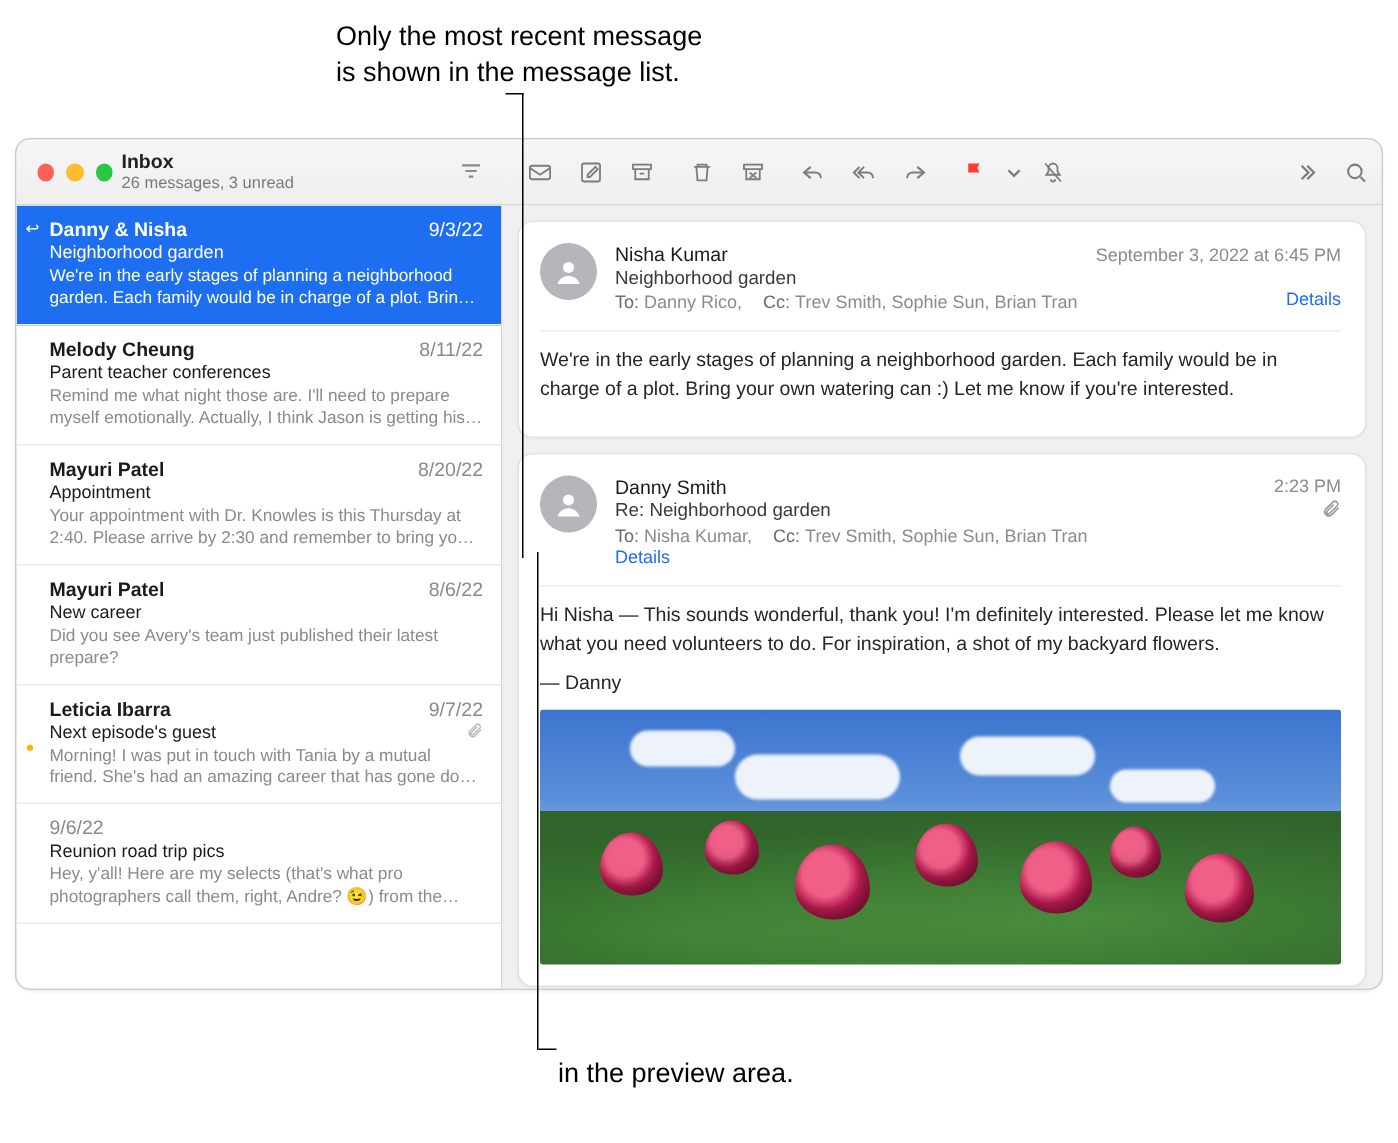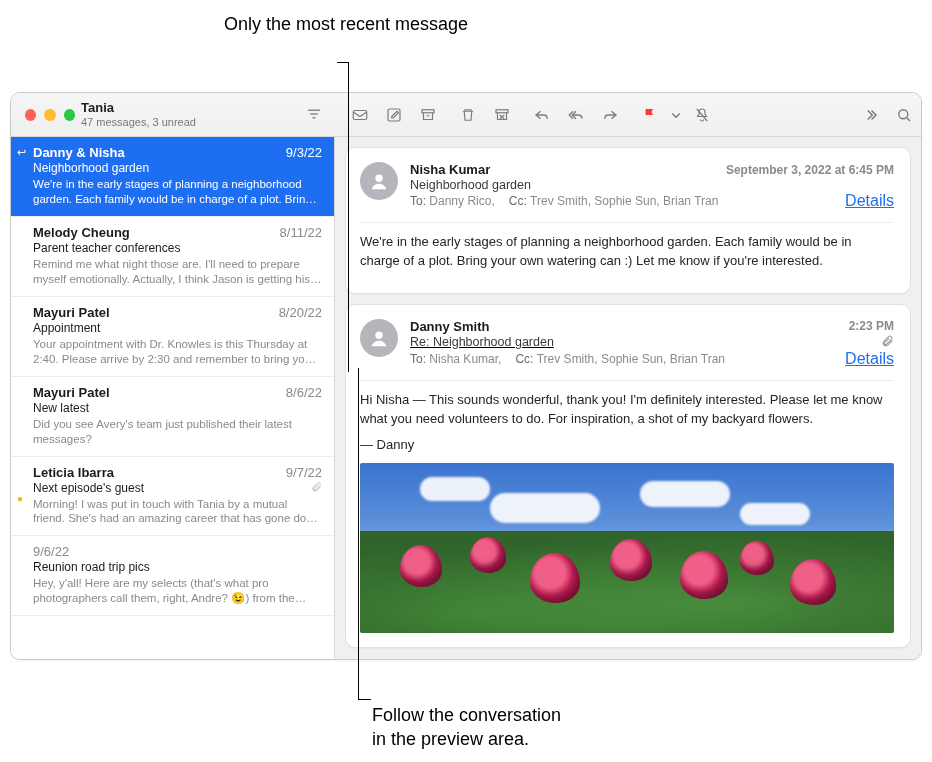--- a/index.html
+++ b/index.html
@@ -126,26 +126,26 @@
     background:#fff; border-radius:10px; border:1px solid #e2e2e4;
     margin-bottom:10px; padding: 14px 16px 14px 14px;
     box-shadow: 0 1px 1px rgba(0,0,0,.03);
   }
   .chead { display:flex; gap:12px; }
   .avatar {
     width:38px;height:38px;border-radius:50%;background:#b5b5bb;
     flex-shrink:0; display:flex;align-items:center;justify-content:center;color:#fff;
   }
   .meta { flex:1; min-width:0;}
-  .meta .sender { font-size:13px; font-weight:700; color:#1b1b1d; display:flex; align-items:center;}
+  .meta .sender { font-size:13px; font-weight:400; color:#1b1b1d; display:flex; align-items:center;}
   .meta .when { font-size:12px; color:#8b8b8f; white-space:nowrap; margin-left:auto;}
   .meta .subject { font-size:12.5px; color:#3a3a3c; margin-top:1px;}
   .meta .addr { font-size:12px; color:#8b8b8f; margin-top:2px; display:flex; gap:14px; flex-wrap:wrap;}
   .meta .addr b{ color:#6b6b6f; font-weight:400;}
-  .details { color:#1e6ef2; font-size:16px; text-align:right;text-decoration:underline;}
+  .details { color:#1e6ef2; font-size:12px; text-align:right;}
   .attach { color:#9a9a9e; font-size:12px;}
   .cbody {
     margin-top:12px; font-size:13px; color:#252527; line-height:1.45;
     padding-top:10px; border-top:1px solid #ededef;
   }
   .cbody p{margin-bottom:8px;}
 
   
   .photo {
     margin-top:8px; width:100%; height:170px; border-radius:2px; overflow:hidden;
@@ -173,33 +173,34 @@
   .r3{ bottom:30px; left:170px;width:50px;height:50px;}
   .r4{ bottom:52px; left:250px;} .r5{bottom:34px;left:320px;width:48px;height:48px;}
   .r6{ bottom:58px; left:380px;width:34px;height:34px;}
   .r7{ bottom:28px; left:430px;width:46px;height:46px;}
 </style>
 </head>
 <body>
 
 <div class="callout-top">
   <div>Only the most recent message</div>
+  <div>is shown in the message list.</div>
 </div>
 
 <div class="window">
   <div class="titlebar">
     <div class="traffic">
       <div class="dot r"></div>
       <div class="dot y"></div>
       <div class="dot g"></div>
     </div>
     <div class="titlebar-left">
       <div class="title-block">
-        <div class="t1">Tania</div>
-        <div class="t2">47 messages, 3 unread</div>
+        <div class="t1">Inbox</div>
+        <div class="t2">26 messages, 3 unread</div>
       </div>
       <div class="filter-btn">
         <svg viewBox="0 0 24 24" width="18" height="18" fill="none" stroke="currentColor" stroke-width="1.8">
             <line x1="4" y1="7" x2="20" y2="7"></line>
             <line x1="7" y1="12" x2="17" y2="12"></line>
             <line x1="10" y1="17" x2="14" y2="17"></line>
           </svg>
       </div>
     </div>
     <div class="toolbar">
@@ -323,23 +324,23 @@
             <span style="flex:1">Appointment</span>
           </div>
           <div class="prev">Your appointment with Dr. Knowles is this Thursday at 2:40. Please arrive by 2:30 and remember to bring your insuranc…</div>
         </div>
         <div class="msg">
           <div class="row1">
             <span class="from">Mayuri Patel</span>
             <span class="date">8/6/22</span>
           </div>
           <div class="subj">
-            <span style="flex:1">New latest</span>
-          </div>
-          <div class="prev">Did you see Avery's team just published their latest messages?</div>
+            <span style="flex:1">New career</span>
+          </div>
+          <div class="prev">Did you see Avery's team just published their latest prepare?</div>
         </div>
         <div class="msg">
           <span class="star">●</span>
           <div class="row1">
             <span class="from">Leticia Ibarra</span>
             <span class="date">9/7/22</span>
           </div>
           <div class="subj">
             <span style="flex:1">Next episode's guest</span>
             <span class="clip"><svg width="11" height="11" viewBox="0 0 24 24" fill="none" stroke="currentColor" stroke-width="2">
@@ -395,29 +396,29 @@
             <svg width="22" height="22" viewBox="0 0 24 24" fill="#fff">
                 <circle cx="12" cy="9" r="4"></circle>
                 <path d="M4 21c1-4 5-6 8-6s7 2 8 6z"></path>
               </svg>
           </div>
           <div class="meta">
             <div class="sender">
               <span>Danny Smith</span>
               <span class="when">2:23 PM</span>
             </div>
-            <div style="display:flex;text-decoration:underline;">
+            <div style="display:flex;">
               <div class="subject" style="flex:1">Re: Neighborhood garden</div>
               <span class="attach">
                 <svg width="13" height="13" viewBox="0 0 24 24" fill="none" stroke="currentColor" stroke-width="2">
                     <path d="M21 12l-9 9a5 5 0 01-7-7l9-9a3.5 3.5 0 015 5l-9 9a2 2 0 01-3-3l8-8"></path>
                   </svg>
               </span>
             </div>
-            <div style="display:flex;align-items:flex-start;">
+            <div style="display:flex;align-items:flex-start;flex-direction:column;">
               <div class="addr" style="flex:1">
                 <span><b>To:</b>&nbsp;<span>Nisha Kumar,</span></span>
                 <span><b>Cc:</b>&nbsp;<span>Trev Smith,    Sophie Sun,    Brian Tran</span></span>
               </div>
               <div class="details">Details</div>
             </div>
           </div>
         </div>
         <div class="cbody">
           <p>Hi Nisha — This sounds wonderful, thank you! I'm definitely interested. Please let me know what you need volunteers to do. For inspiration, a shot of my backyard flowers.</p>
@@ -440,15 +441,14 @@
         </div>
       </div>
     </div>
   </div>
 </div>
 
 <div class="callout-line1"></div>
 <div class="callout-line2"></div>
 
 <div class="callout-bottom">
-  <div>Follow the conversation</div>
   <div>in the preview area.</div>
 </div>
 
 </body></html>

